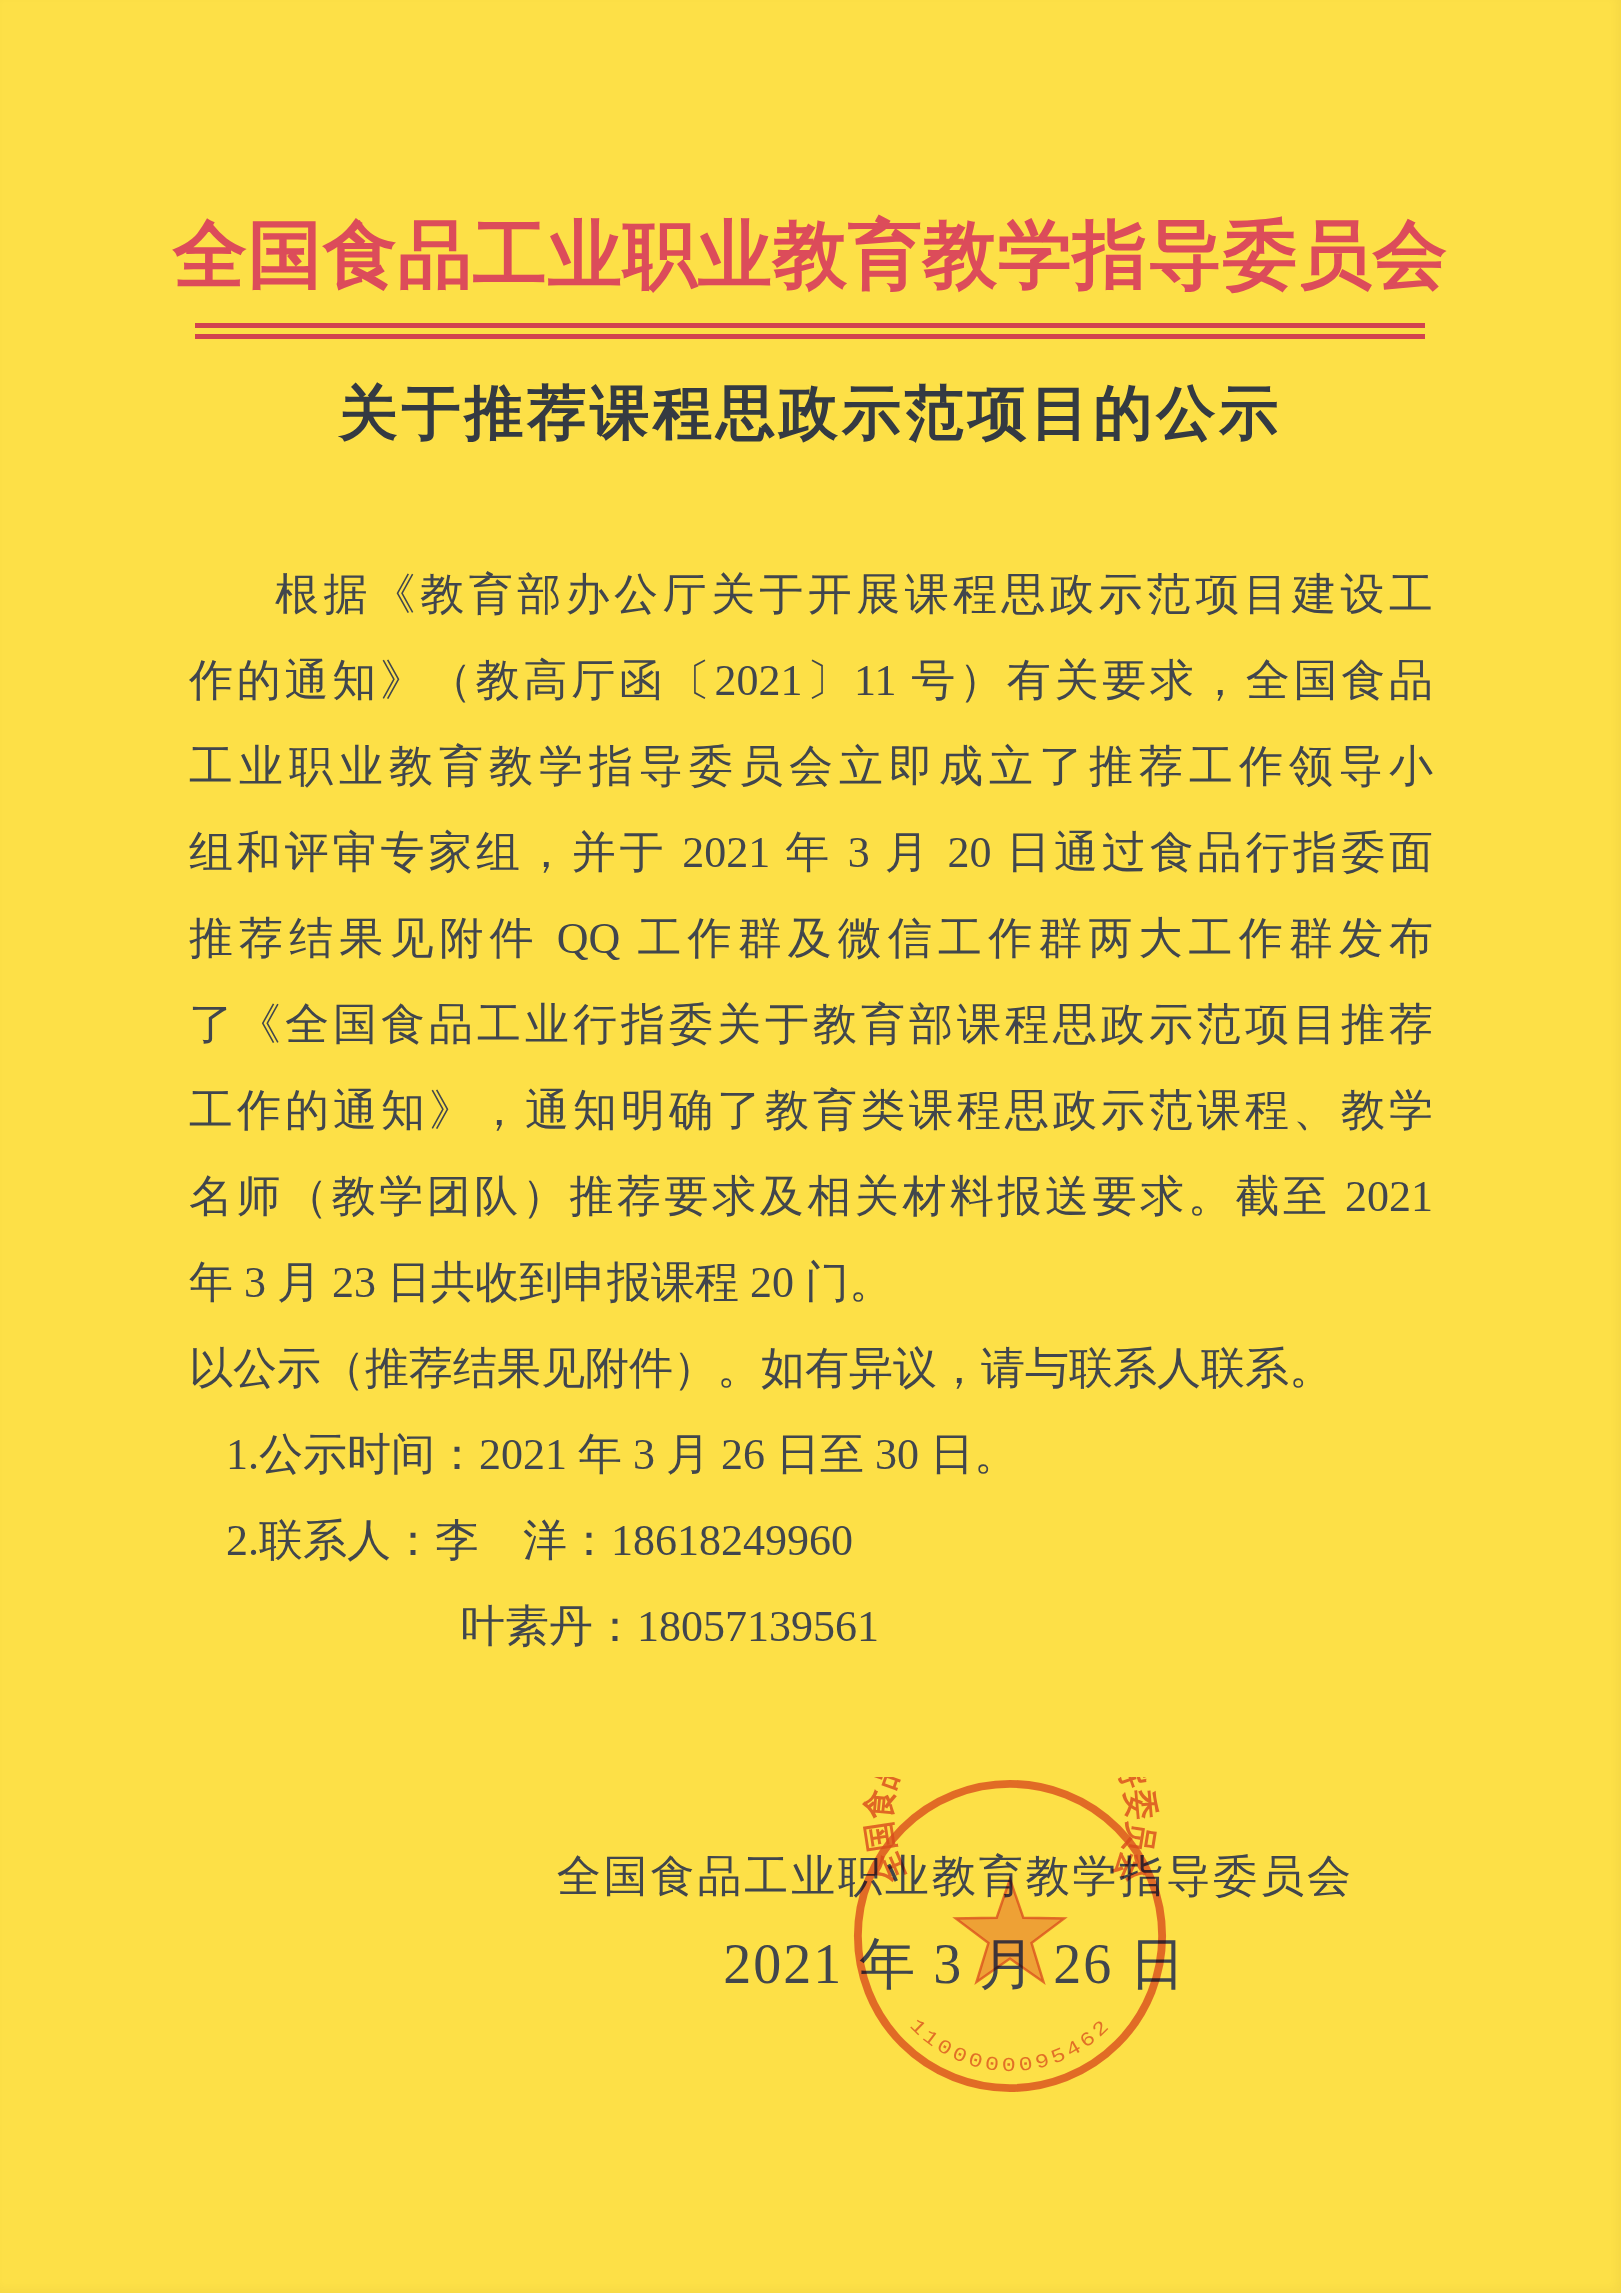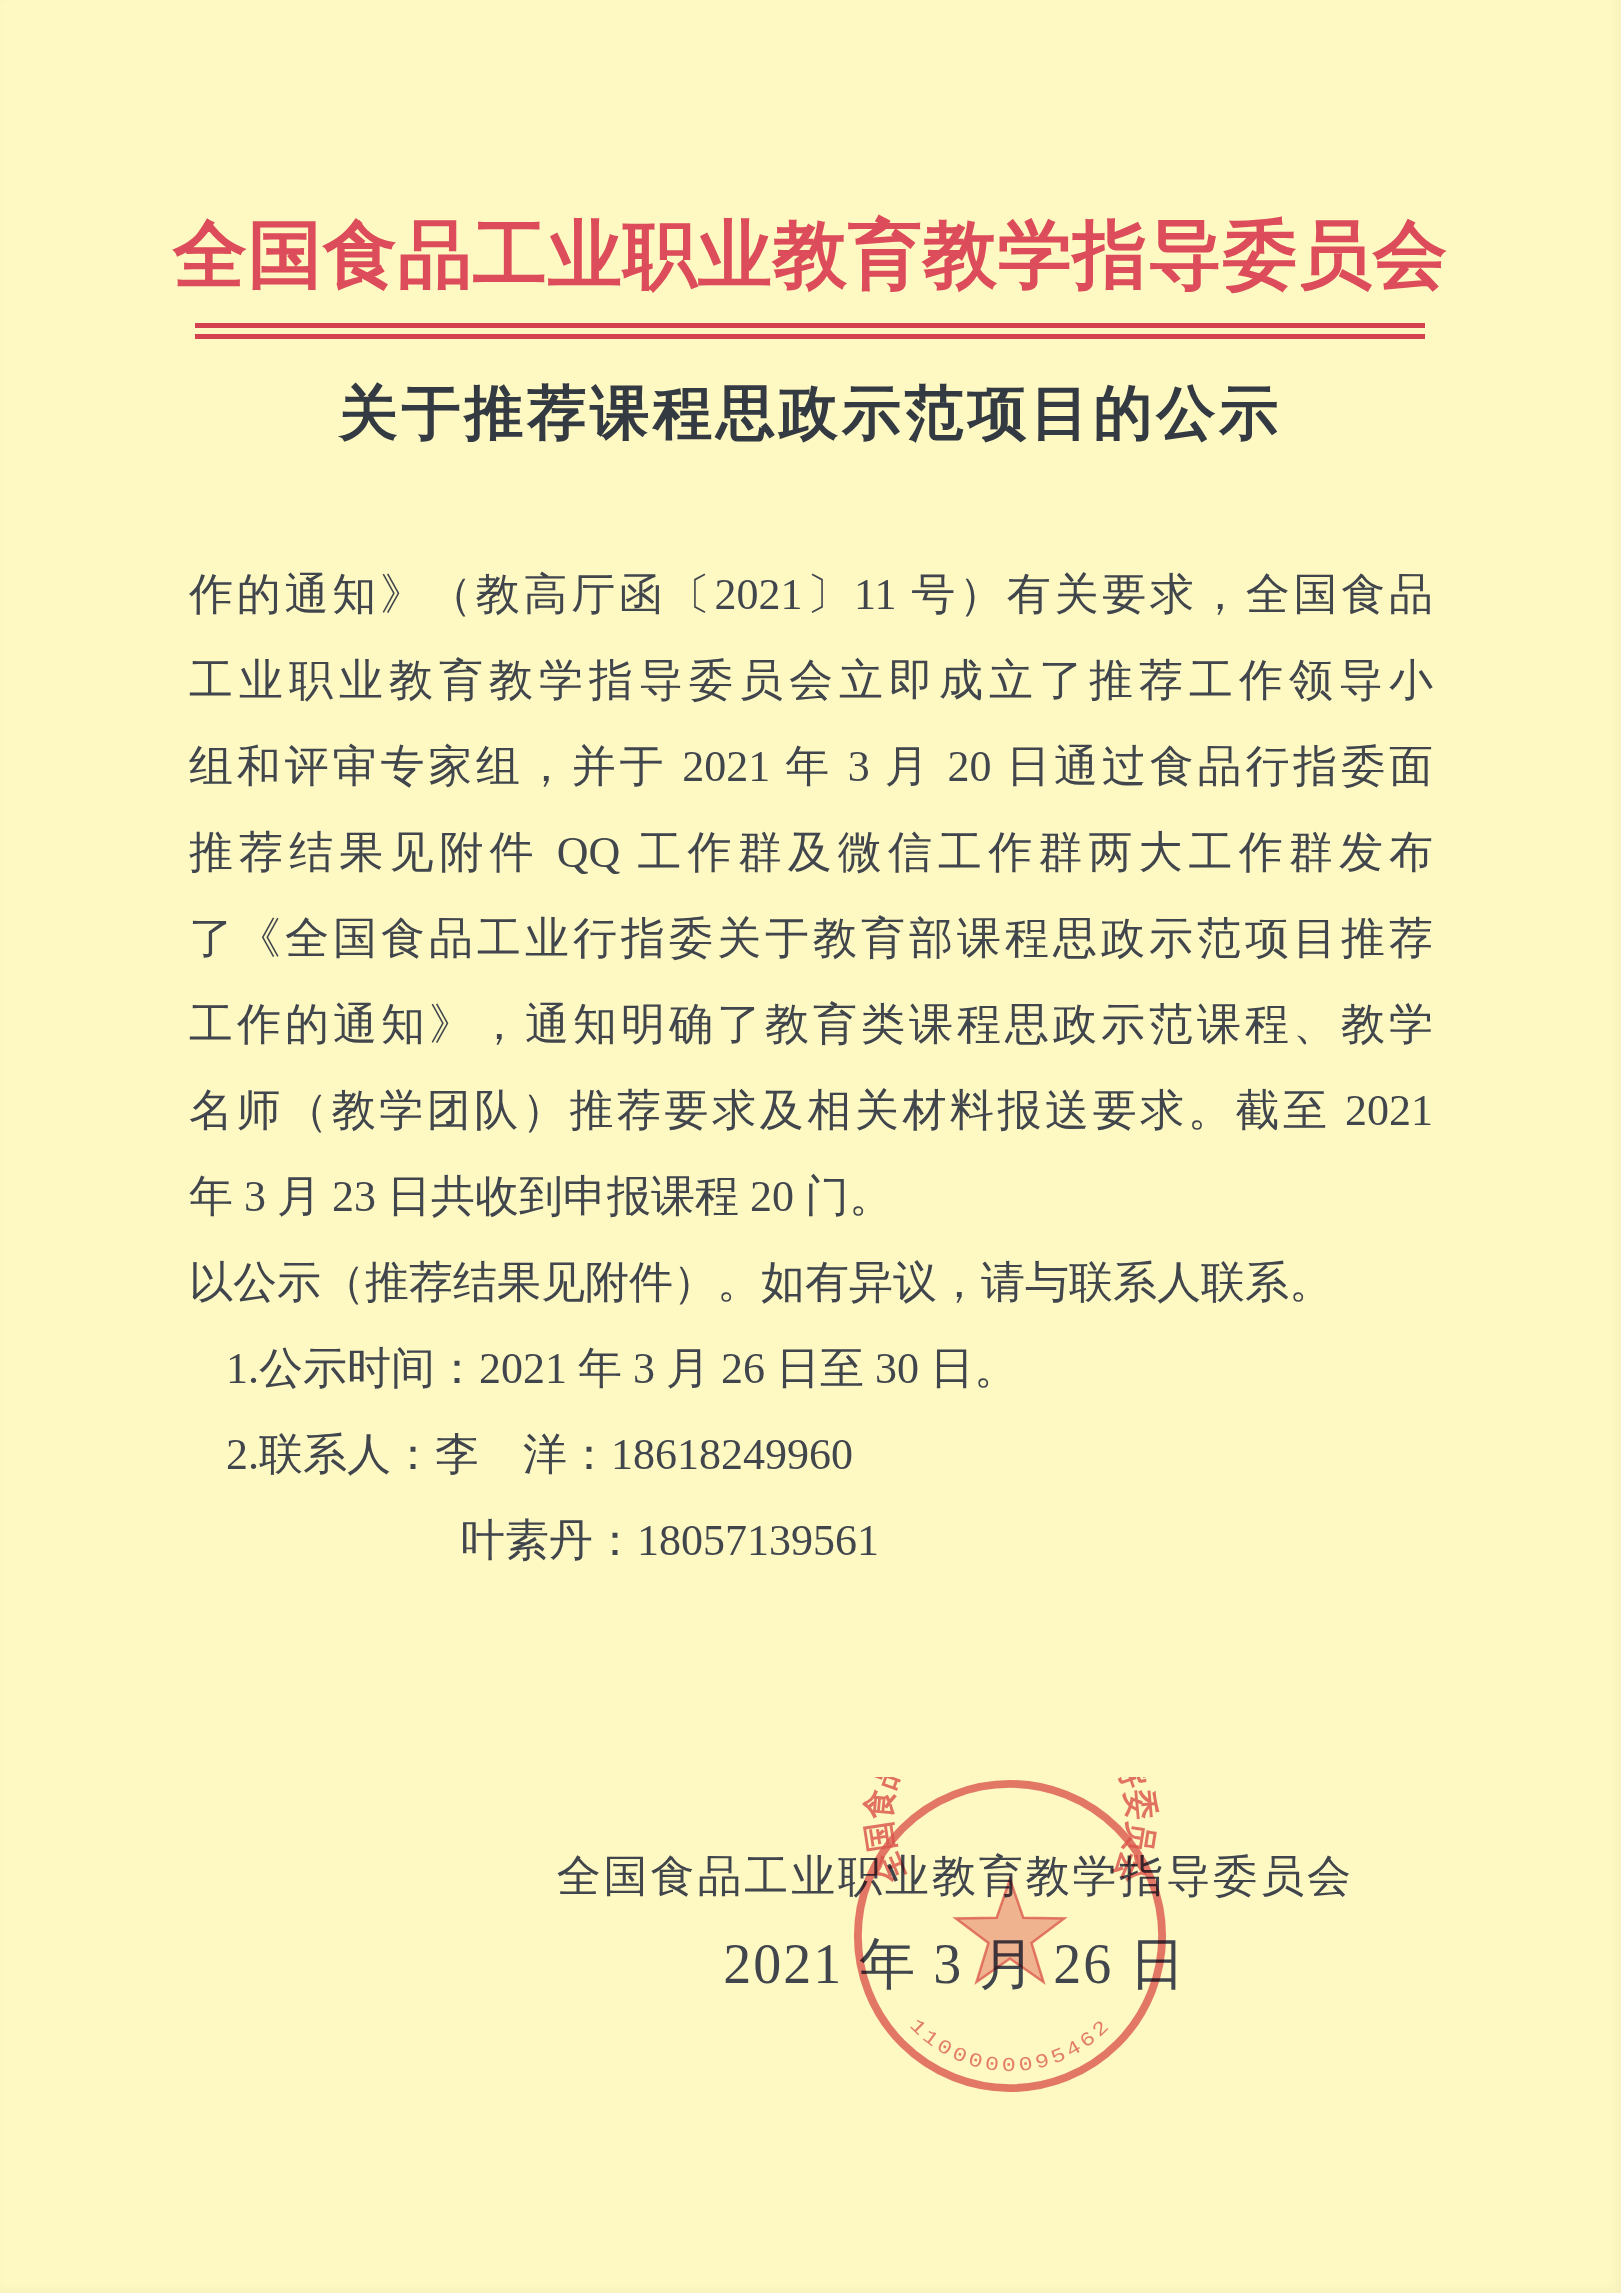--- a/index.html
+++ b/index.html
@@ -1,19 +1,19 @@
 <!DOCTYPE html>
 <html style="--letterhead-red: #dc4c5a; --rule-red: #d2434f; --stamp-red: #d63e4c;"><head>
 <meta charset="utf-8">
 <style>
   html,body{margin:0;padding:0;background:#ffffff;}
   .page{
     position:relative;
     width:1621px;height:2294px;
-    background:#fef9c3;
+    background:#fde047;
     overflow:hidden;
     font-family:"Liberation Serif","DejaVu Serif",serif;
     box-shadow:inset -3.9px -3.9px 9.8px rgba(0,0,0,0.035);
   }
   
   .letterhead{
     position:absolute;top:201px;left:0;width:100%;
     text-align:center;
     font-size:74px;line-height:108px;font-weight:bold;
     color:var(--letterhead-red,#dc4c5a);
@@ -84,20 +84,21 @@
   <div class="letterhead">全国食品工业职业教育教学指导委员会</div>
 
   <div class="rule-wrap">
     <div class="rule"></div>
     <div class="rule"></div>
   </div>
 
   <h1 class="doc-title">关于推荐课程思政示范项目的公示</h1>
 
   <div class="body-text">
+      <div class="line j ind">根据《教育部办公厅关于开展课程思政示范项目建设工</div>
       <div class="line j">作的通知》（教高厅函〔2021〕11 号）有关要求，全国食品</div>
       <div class="line j">工业职业教育教学指导委员会立即成立了推荐工作领导小</div>
       <div class="line j">组和评审专家组，并于 2021 年 3 月 20 日通过食品行指委面</div>
       <div class="line j">推荐结果见附件 QQ 工作群及微信工作群两大工作群发布</div>
       <div class="line j">了《全国食品工业行指委关于教育部课程思政示范项目推荐</div>
       <div class="line j">工作的通知》，通知明确了教育类课程思政示范课程、教学</div>
       <div class="line j">名师（教学团队）推荐要求及相关材料报送要求。截至 2021</div>
       <div class="line">年 3 月 23 日共收到申报课程 20 门。</div>
       <div class="line">以公示（推荐结果见附件）。如有异议，请与联系人联系。</div>
       <div class="line num">1.公示时间：2021 年 3 月 26 日至 30 日。</div>

